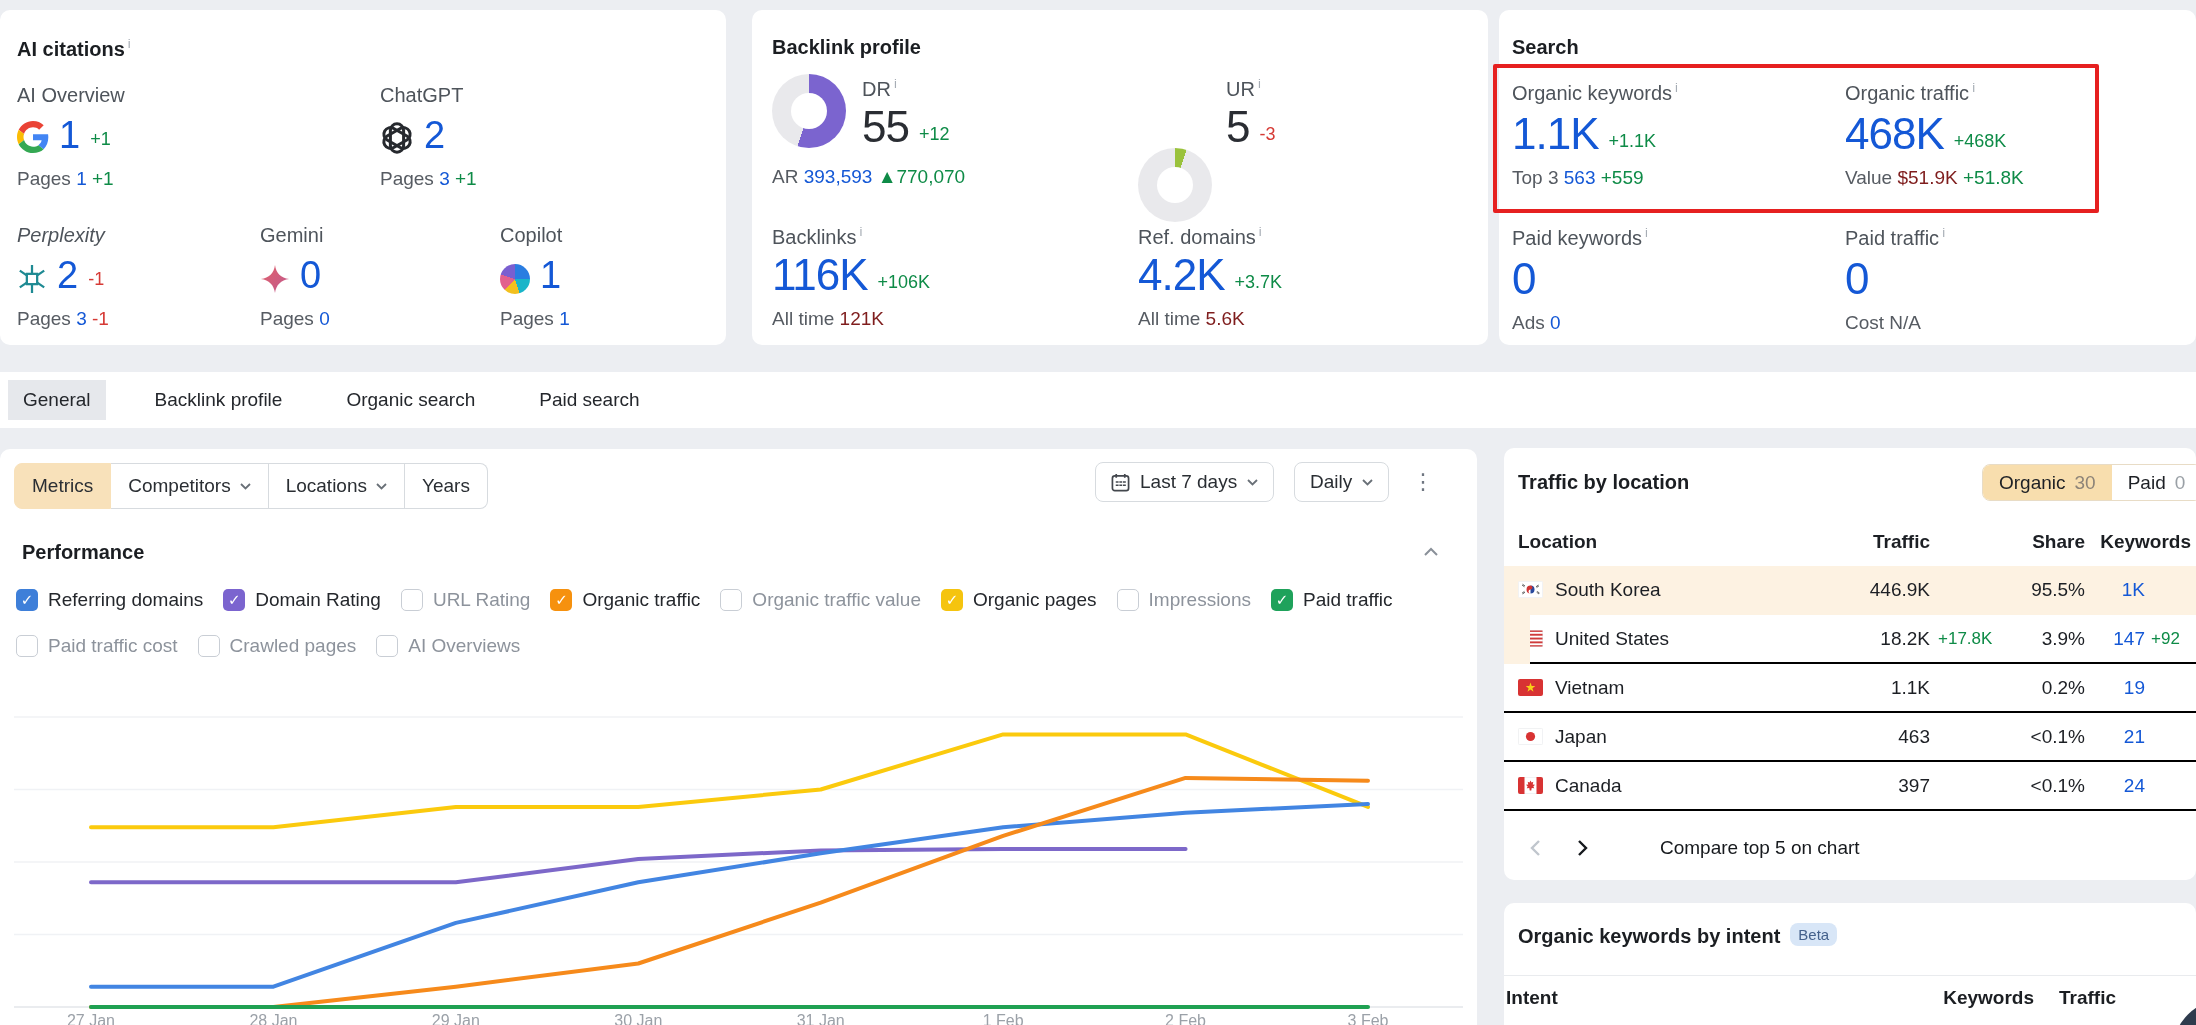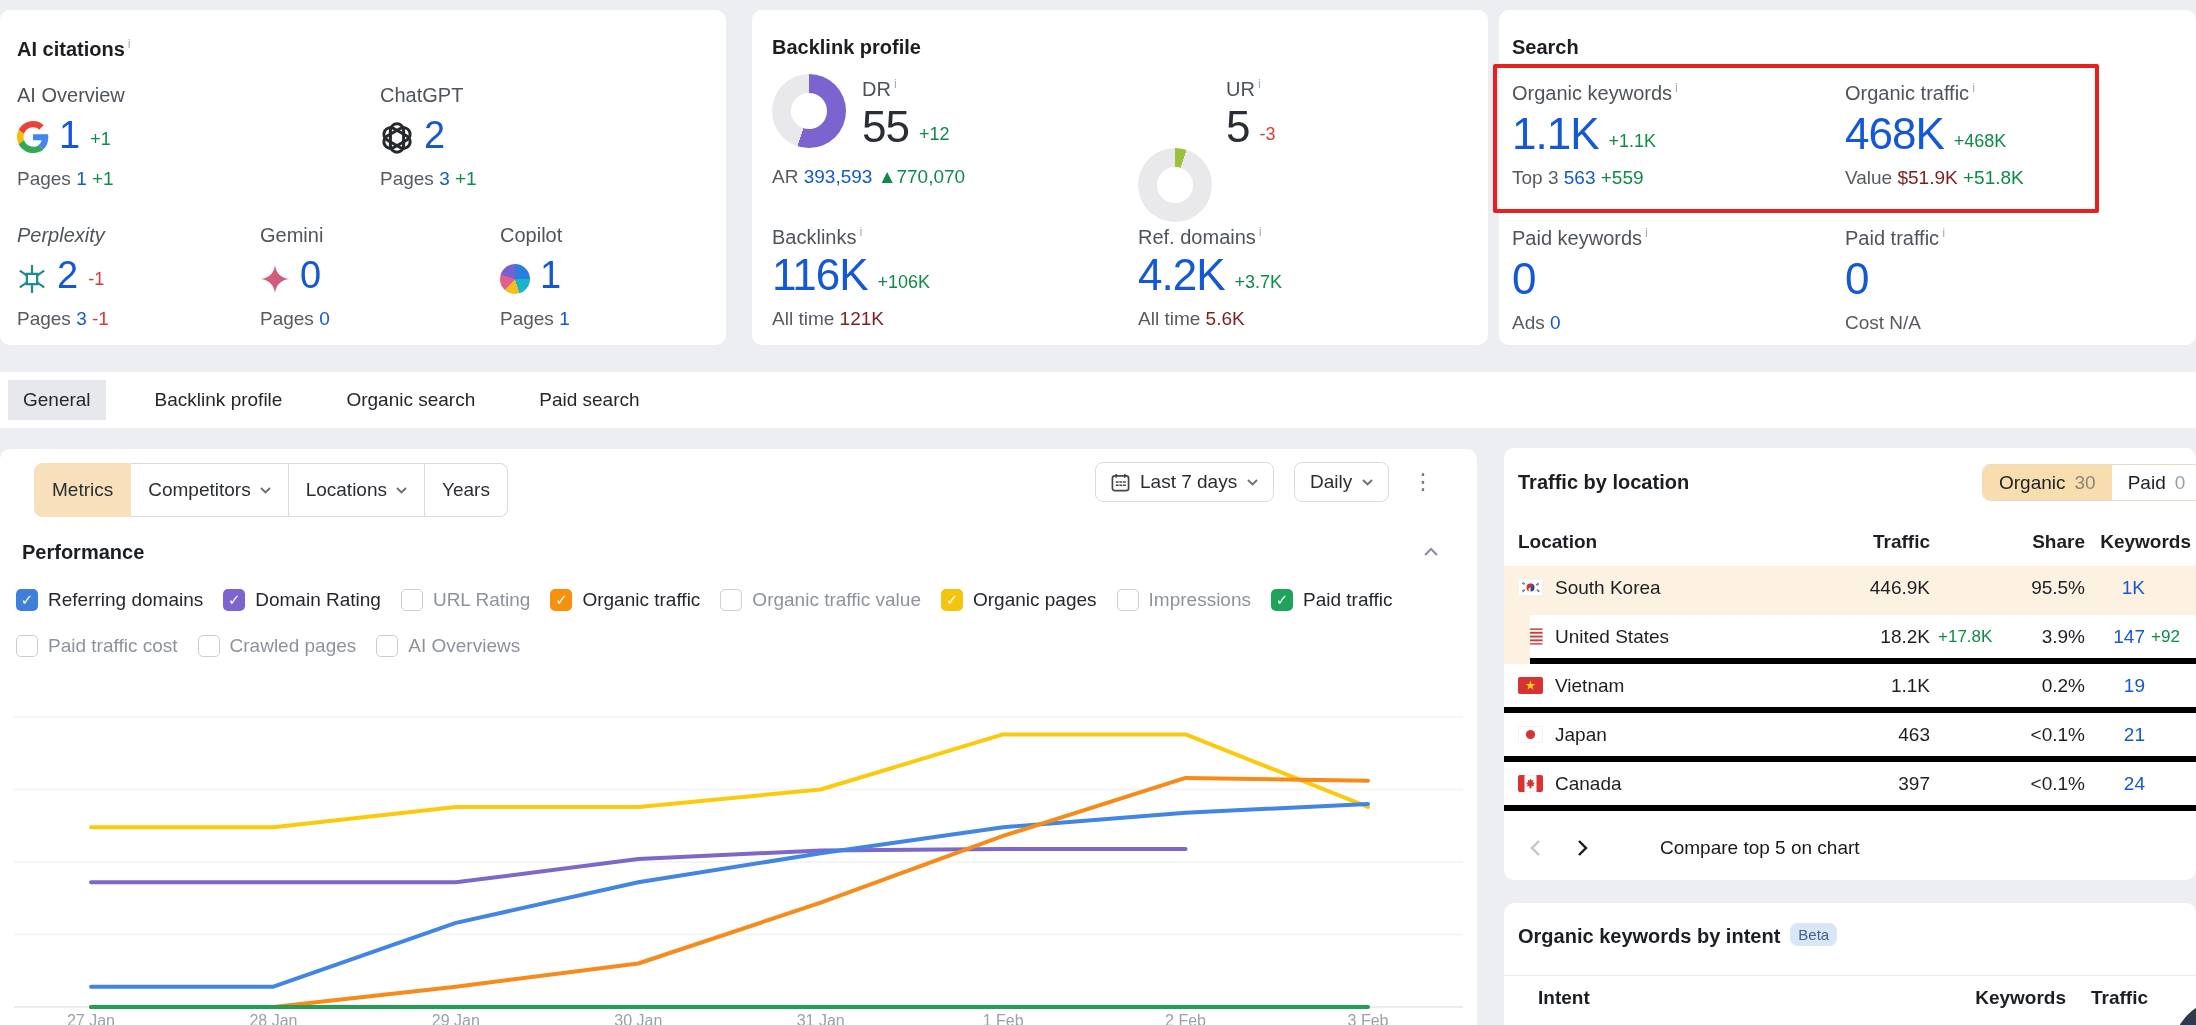--- a/index.html
+++ b/index.html
@@ -22,37 +22,37 @@
   .subrow .dark { color:#7f1d1d; }
   .valrow { display:flex; align-items:flex-end; gap:10px; }
   .valrow .delta { margin-bottom:7px; }
   .donut { width:74px; height:74px; border-radius:50%; position:relative; }
   .donut::after { content:""; position:absolute; left:19px; top:19px; width:36px; height:36px; border-radius:50%; background:#fff; }
   
   .tabbar { position:absolute; left:0; top:372px; width:2196px; height:56px; background:#fff; display:flex; align-items:center; padding-left:8px; gap:34px; }
   .tab { font-size:19px; color:#24272c; padding:9px 15px; border-radius:0; cursor:pointer; }
   .tab.active { background:#e6e8ec; }
   
-  .seg { position:absolute; display:flex; height:54px;margin-left:20px; }
+  .seg { position:absolute; display:flex; height:46px; }
   .seg .btn { display:flex; align-items:center; gap:9px; padding:0 17px; font-size:19px; color:#2a2e33; background:#fff; border:1px solid #d7dbdf; border-left-width:0; }
   .seg .btn:first-child { border-left-width:1px; border-radius:8px 0 0 8px; }
   .seg .btn:last-child { border-radius:0 8px 8px 0; }
   .seg .btn.hl { background:#f8e1ba; border-color:#f8e1ba; }
   .pillbtn { position:absolute; display:flex; align-items:center; gap:10px; height:40px; padding:0 15px; font-size:19px; color:#2a2e33; background:#fff; border:1px solid #d7dbdf; border-radius:8px; }
   .kebab { font-size:22px; color:#6f7681; letter-spacing:0; line-height:1; }
   
   .metric-row { position:absolute; display:flex; gap:20px; align-items:center; }
   .metric { display:flex; align-items:center; gap:10px; }
   .cb { width:22px; height:22px; border-radius:5px; display:flex; align-items:center; justify-content:center; }
   .cb.checked { color:#fff; font-size:15px; font-weight:700; }
   .cb.unchecked { background:#fff; border:1.5px solid #c9ced5; }
   .metric .mlabel { font-size:19px; color:#24272c; }
   .metric.off .mlabel { color:#8d939c; }
   
-  .trow { position:absolute; left:0; width:692px; height:49px; display:flex; align-items:center; border-bottom:6px solid #000000; font-size:19px; }
+  .trow { position:absolute; left:0; width:692px; height:49px; display:flex; align-items:center; border-bottom:2px solid #000000; font-size:19px; }
   .trow .c-name { width:330px; padding-left:14px; display:flex; align-items:center; gap:12px; color:#1c1f24; }
   .trow .c-tv { width:96px; text-align:right; color:#1c1f24; }
   .trow .c-td { width:72px; padding-left:8px; font-size:17px; }
   .trow .c-sh { width:83px; text-align:right; color:#1c1f24; }
   .trow .c-kw { width:60px; text-align:right; color:#1458d6; }
   .trow .c-kd { width:46px; padding-left:6px; font-size:17px; }
   .trow.hl { background:#fdf2e2; border-bottom-color:#fdf2e2; }
   .thead { font-weight:700; color:#1b1e22; border-bottom:1px solid #e9ebee; }
   .flag { width:25px; height:17px; border-radius:2px; flex:0 0 auto; }
   .toggle { position:absolute; display:flex; height:37px; border:1px solid #e8dcc6; border-radius:8px; overflow:hidden; font-size:19px; }
@@ -479,19 +479,19 @@
     <div style="font-size:19px; color:#16191d; margin-left:46px;">Compare top 5 on chart</div>
   </div>
 </div>
 
 <div class="card" style="left:1504px; top:903px; width:692px; height:130px; border-radius:10px 10px 0 0; overflow:hidden;">
   <div class="abs" style="left:14px; top:22px;">
     <span class="card-title">Organic keywords by intent</span><span class="badge-beta">Beta</span>
   </div>
   <div class="abs" style="left:0; top:72px; width:692px; border-top:1px solid #e9ebee;"></div>
   <div class="abs" style="left:0; top:84px; width:692px; display:flex; font-size:19px; font-weight:700; color:#1b1e22;">
-    <div style="width:410px; padding-left:2px;margin-left:32px;">Intent</div>
+    <div style="width:410px; padding-left:2px;">Intent</div>
     <div style="width:120px; text-align:right;">Keywords</div>
     <div style="width:82px; text-align:right;">Traffic</div>
   </div>
 </div>
 
 <div class="fab"></div>
 
 </body></html>

